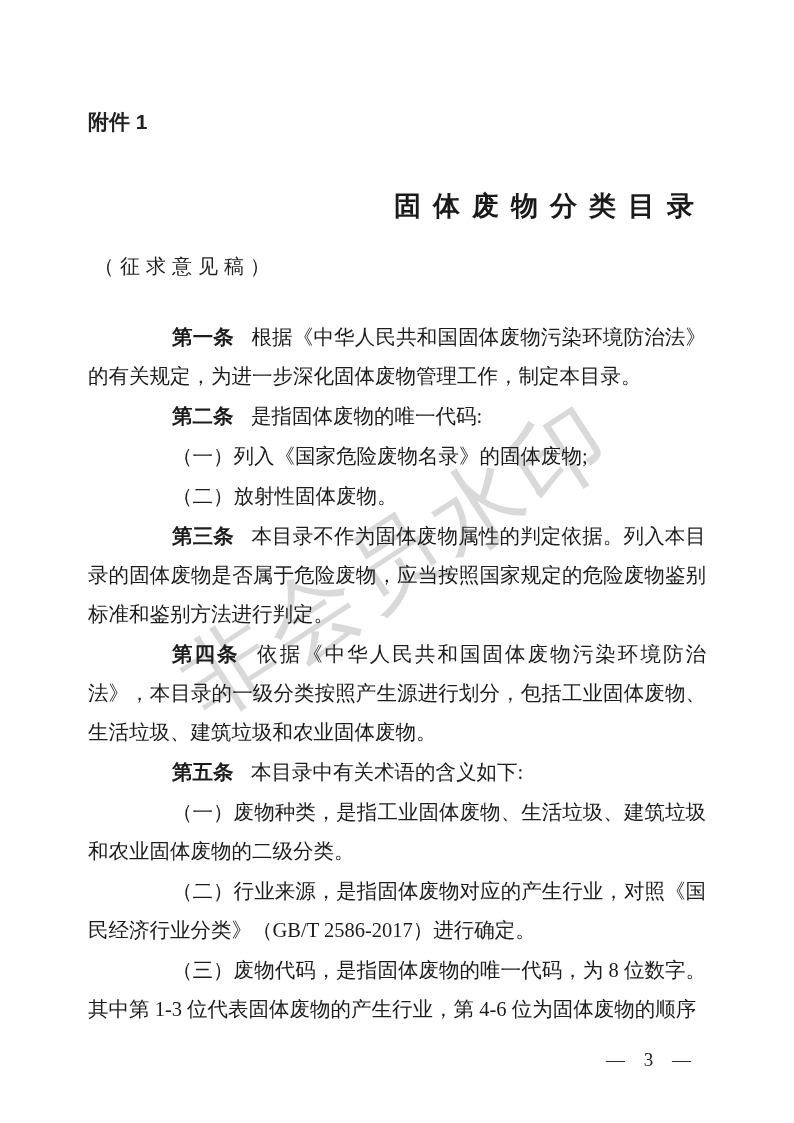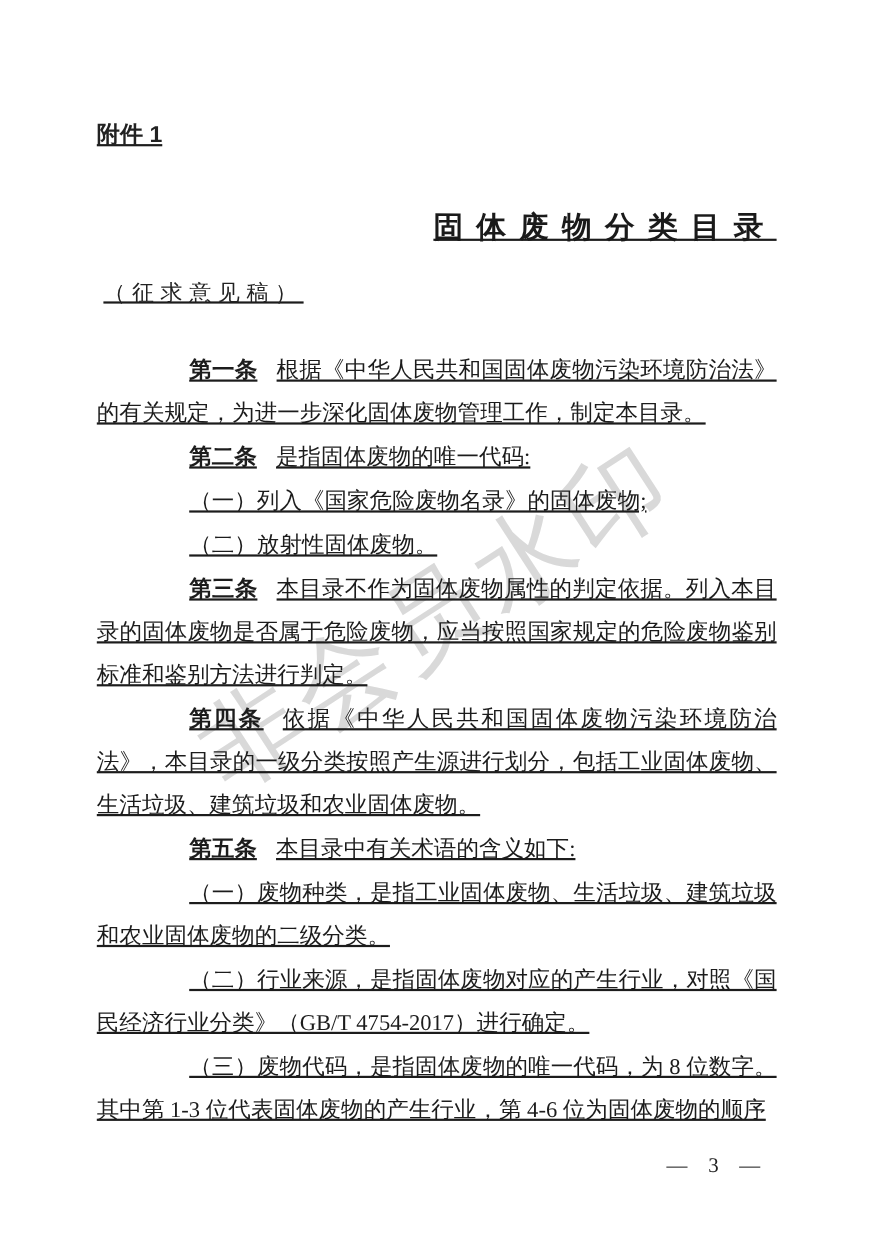--- a/index.html
+++ b/index.html
@@ -31,21 +31,20 @@
     font-family: "Liberation Serif", serif;
     user-select: none;
     pointer-events: none;
   }
 
   .content {
     position: absolute;
     inset: 0;
     z-index: 1;
     padding: 108px 88px 5px 88px;
-    text-decoration: underline;
   }
 
   .attachment {
     font-family: "Liberation Sans", sans-serif;
     font-weight: 700;
     font-size: 21px;
     color: #222;
   }
 
   .doc-title {
@@ -115,21 +114,21 @@
 
     <div class="body">
       <p><b class="art-label">第一条</b><span>根据《中华人民共和国固体废物污染环境防治法》的有关规定，为进一步深化固体废物管理工作，制定本目录。</span></p>
       <p><b class="art-label">第二条</b><span>是指固体废物的唯一代码:</span></p>
       <p><b class="art-label"></b><span>（一）列入《国家危险废物名录》的固体废物;</span></p>
       <p><b class="art-label"></b><span>（二）放射性固体废物。</span></p>
       <p><b class="art-label">第三条</b><span>本目录不作为固体废物属性的判定依据。列入本目录的固体废物是否属于危险废物，应当按照国家规定的危险废物鉴别标准和鉴别方法进行判定。</span></p>
       <p><b class="art-label">第四条</b><span>依据《中华人民共和国固体废物污染环境防治法》，本目录的一级分类按照产生源进行划分，包括工业固体废物、生活垃圾、建筑垃圾和农业固体废物。</span></p>
       <p><b class="art-label">第五条</b><span>本目录中有关术语的含义如下:</span></p>
       <p><b class="art-label"></b><span>（一）废物种类，是指工业固体废物、生活垃圾、建筑垃圾和农业固体废物的二级分类。</span></p>
-      <p><b class="art-label"></b><span>（二）行业来源，是指固体废物对应的产生行业，对照《国民经济行业分类》（GB/T 4754-2017）进行确定。</span></p>
+      <p><b class="art-label"></b><span>（二）行业来源，是指固体废物对应的产生行业，对照《国民经济行业分类》（GB/T 2586-2017）进行确定。</span></p>
       <p><b class="art-label"></b><span>（三）废物代码，是指固体废物的唯一代码，为 8 位数字。其中第 1-3 位代表固体废物的产生行业，第 4-6 位为固体废物的顺序</span></p>
     </div>
 
   </div>
 
   <div class="footer">— 3 —</div>
 
 </div>
 
 </body></html>

